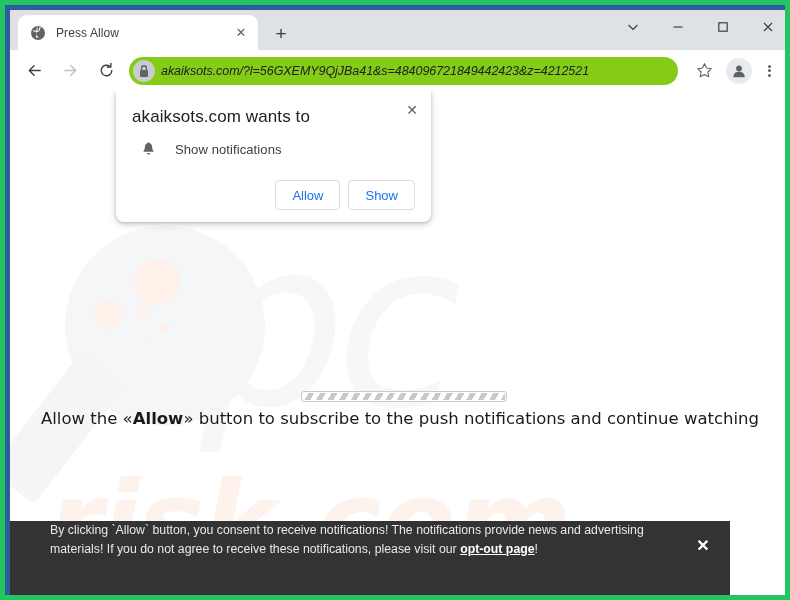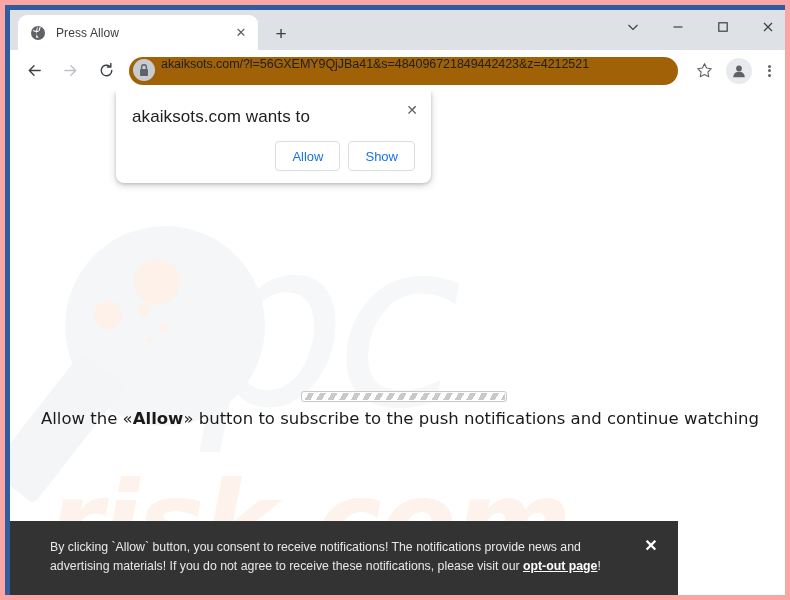--- a/index.html
+++ b/index.html
@@ -16,21 +16,21 @@
   }
 
   
   .window {
     position: absolute;
     left: 0; top: 0;
     width: 790px;
     height: 600px;
     background: #2f5c9e;
     box-sizing: border-box;
-    border: 5px solid #fca5a5;
+    border: 5px solid #22c55e;
     border-top-width: 5px;
     overflow: hidden;
   }
   .window-inner {
     position: absolute;
     left: 5px; top: 5px;
     width: 780px;
     height: 590px;
     background: #dee1e6;
     overflow: hidden;
@@ -128,26 +128,28 @@
     align-items: center;
     justify-content: center;
     border-radius: 50%;
     flex: 0 0 auto;
   }
   .tb-btn svg { display: block; }
   .omnibox {
     flex: 1 1 auto;
     height: 28px;
     margin: 0 8px 0 5px;
-    background: #a16207;
+    background: #84cc16;
     border-radius: 14px;
     display: flex;
+    align-items: center;
     padding: 0 12px 0 2px;
     box-sizing: border-box;
     min-width: 0;
+    font-style: italic;
   }
   .lockwrap {
     width: 26px; height: 26px;
     flex: 0 0 26px;
     margin-right: 4px;
     display: flex;
     align-items: center;
     justify-content: center;
   }
   .omnibox-text {
@@ -331,25 +333,25 @@
     display: flex;
     align-items: center;
     justify-content: center;
     box-sizing: border-box;
   }
 
   
   .consent {
     position: absolute;
     left: 0; bottom: 0;
-    width: 668px;
+    width: 720px;
     height: 79px;
     background: #333333;
     box-sizing: border-box;
-    padding: 17px 54px 0 40px;
+    padding: 0 54px 0 40px;
     z-index: 10;
   }
   .consent-text {
     color: #e8e8e8;
     font-size: 12.3px;
     line-height: 19px;
     font-family: "Liberation Sans", sans-serif;
   }
   .consent-link {
     color: #ffffff;
@@ -484,20 +486,30 @@
 
       <div class="progress"></div>
 
       <div class="cta">
         <span>Allow the «</span><b>Allow</b><span>» button to subscribe to the push notifications and continue watching</span>
       </div>
 
       <div class="perm-dialog">
         <div class="perm-close">✕</div>
         <div class="perm-title">akaiksots.com wants to</div>
+        <div class="perm-row">
+          <span>
+            <svg width="17" height="17" viewBox="0 0 18 18">
+              <path d="M9 2.2 c-2.2 0-3.8 1.7-3.8 3.9 0 3.2-1.1 4-1.5 4.6 -.2.3 0 .7.4.7 h9.8 c.4 0 .6-.4.4-.7 -.4-.6-1.5-1.4-1.5-4.6 0-2.2-1.6-3.9-3.8-3.9 Z" fill="#5f6368"></path>
+              <path d="M9 1.2 a.9.9 0 0 1 .9.9 v.5 h-1.8 v-.5 a.9.9 0 0 1 .9-.9 Z" fill="#5f6368"></path>
+              <path d="M7.4 12.6 a1.6 1.6 0 0 0 3.2 0 Z" fill="#5f6368"></path>
+            </svg>
+          </span>
+          <span class="perm-row-label">Show notifications</span>
+        </div>
         <div class="perm-actions">
           <div class="perm-btn">Allow</div>
           <div class="perm-btn">Show</div>
         </div>
       </div>
 
       <div class="consent">
         <div class="consent-text">
           <span>By clicking `Allow` button, you consent to receive notifications! The notifications provide news and advertising materials! If you do not agree to receive these notifications, please visit our </span><a class="consent-link" href="#">opt-out page</a><span>!</span>
         </div>

